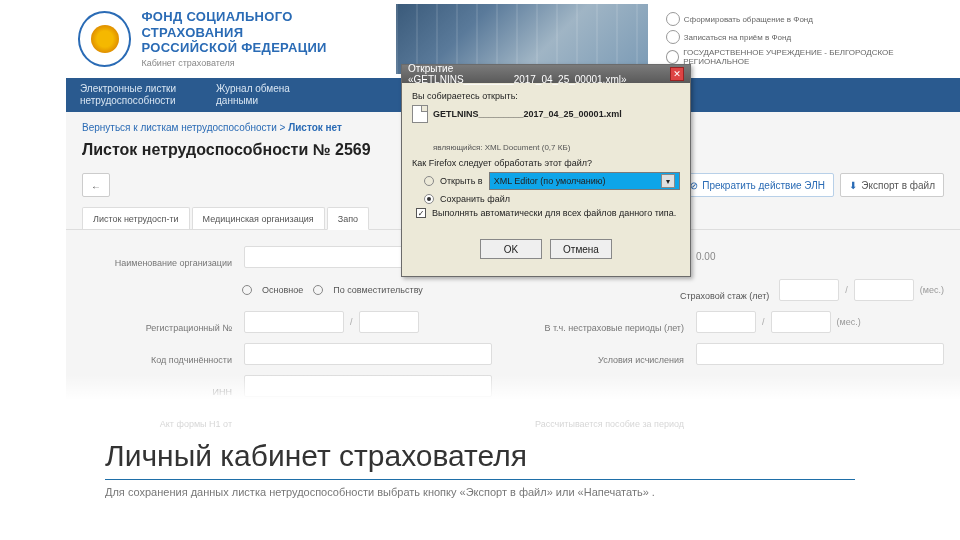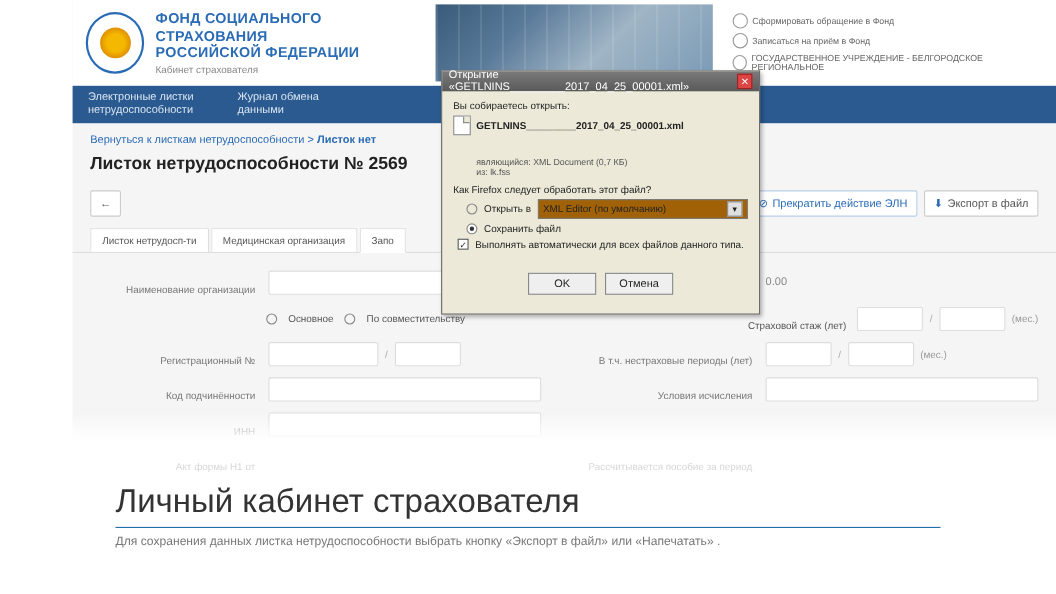--- a/index.html
+++ b/index.html
@@ -45,21 +45,21 @@
   .dialog { position: absolute; top: 64px; left: 335px; width: 290px; background: #ece9d8; border: 1px solid #6b6b6b; box-shadow: 2px 2px 4px rgba(0,0,0,0.3); font-size: 9px; color: #222; font-family: Tahoma, sans-serif; }
   .dlg-title { height: 18px; background: linear-gradient(#7a7a7a,#5a5a5a); color: #fff; display:flex; align-items:center; padding:0 6px; font-size:10px; }
   .dlg-title .x { margin-left:auto; width:14px; height:14px; background:#d44; color:#fff; display:flex; align-items:center; justify-content:center; font-size:9px; border:1px solid #922; }
   .dlg-body { padding: 8px 10px 17px; }
   .dlg-line { margin-bottom: 4px; }
   .dlg-file { display:flex; align-items:center; gap:5px; margin: 4px 0 20px; }
   .dlg-fic { width:16px; height:18px; background:#fff; border:1px solid #888; position:relative; }
   .dlg-fic::after { content:''; position:absolute; top:0; right:0; width:5px; height:5px; background:#ece9d8; border-left:1px solid #888; border-bottom:1px solid #888; }
   .dlg-sub { margin-left: 21px; font-size:8px; color:#555; }
   .dlg-field { display:flex; align-items:center; gap:6px; margin:4px 0 4px 12px; }
-  .dlg-select { flex:1; height:18px; border:1px solid #7a7a7a; background:#a16207; display:flex; align-items:center; padding:0 4px; font-size:9px; }
+  .dlg-select { flex:1; height:18px; border:1px solid #7a7a7a; background:#0ea5e9; display:flex; align-items:center; padding:0 4px; font-size:9px; }
   .dlg-select .arr { margin-left:auto; width:14px; height:14px; background:#e0e0e0; border:1px solid #888; display:flex; align-items:center; justify-content:center; font-size:8px; }
   .dlg-chk { width:10px; height:10px; border:1px solid #555; background:#fff; display:inline-flex; align-items:center; justify-content:center; font-size:8px; }
   .dlg-btns { display:flex; gap:8px; justify-content:center; margin-top:21px; }
   .dlg-btn { width:62px; height:20px; border:1px solid #888; background:#efefef; font-size:10px; display:flex; align-items:center; justify-content:center; cursor:pointer; }
 
   
   .slide-caption { position: absolute; left: 105px; bottom: 42px; }
   .slide-title { font-size: 30px; font-weight: 300; color: #333; }
   .slide-rule { width: 750px; height: 1px; background: #1f6fa8; margin: 6px 0; }
   .slide-sub { font-size: 11px; color: #777; }
@@ -192,21 +192,20 @@
         <span>Открытие «GETLNINS_________2017_04_25_00001.xml»</span>
         <span class="x">✕</span>
       </div>
       <div class="dlg-body">
         <div class="dlg-line">Вы собираетесь открыть:</div>
         <div class="dlg-file">
           <div class="dlg-fic"></div>
           <b>GETLNINS_________2017_04_25_00001.xml</b>
         </div>
         <div class="dlg-sub">являющийся: XML Document (0,7 КБ)</div>
-        <div class="dlg-sub">из: lk.fss</div>
         <div class="dlg-line" style="margin-top:6px">Как Firefox следует обработать этот файл?</div>
         <div class="dlg-field">
           <span class="radio"></span>
           <span>Открыть в</span>
           <div class="dlg-select">
             <span>XML Editor (по умолчанию)</span>
             <span class="arr">▾</span>
           </div>
         </div>
         <div class="dlg-field">

